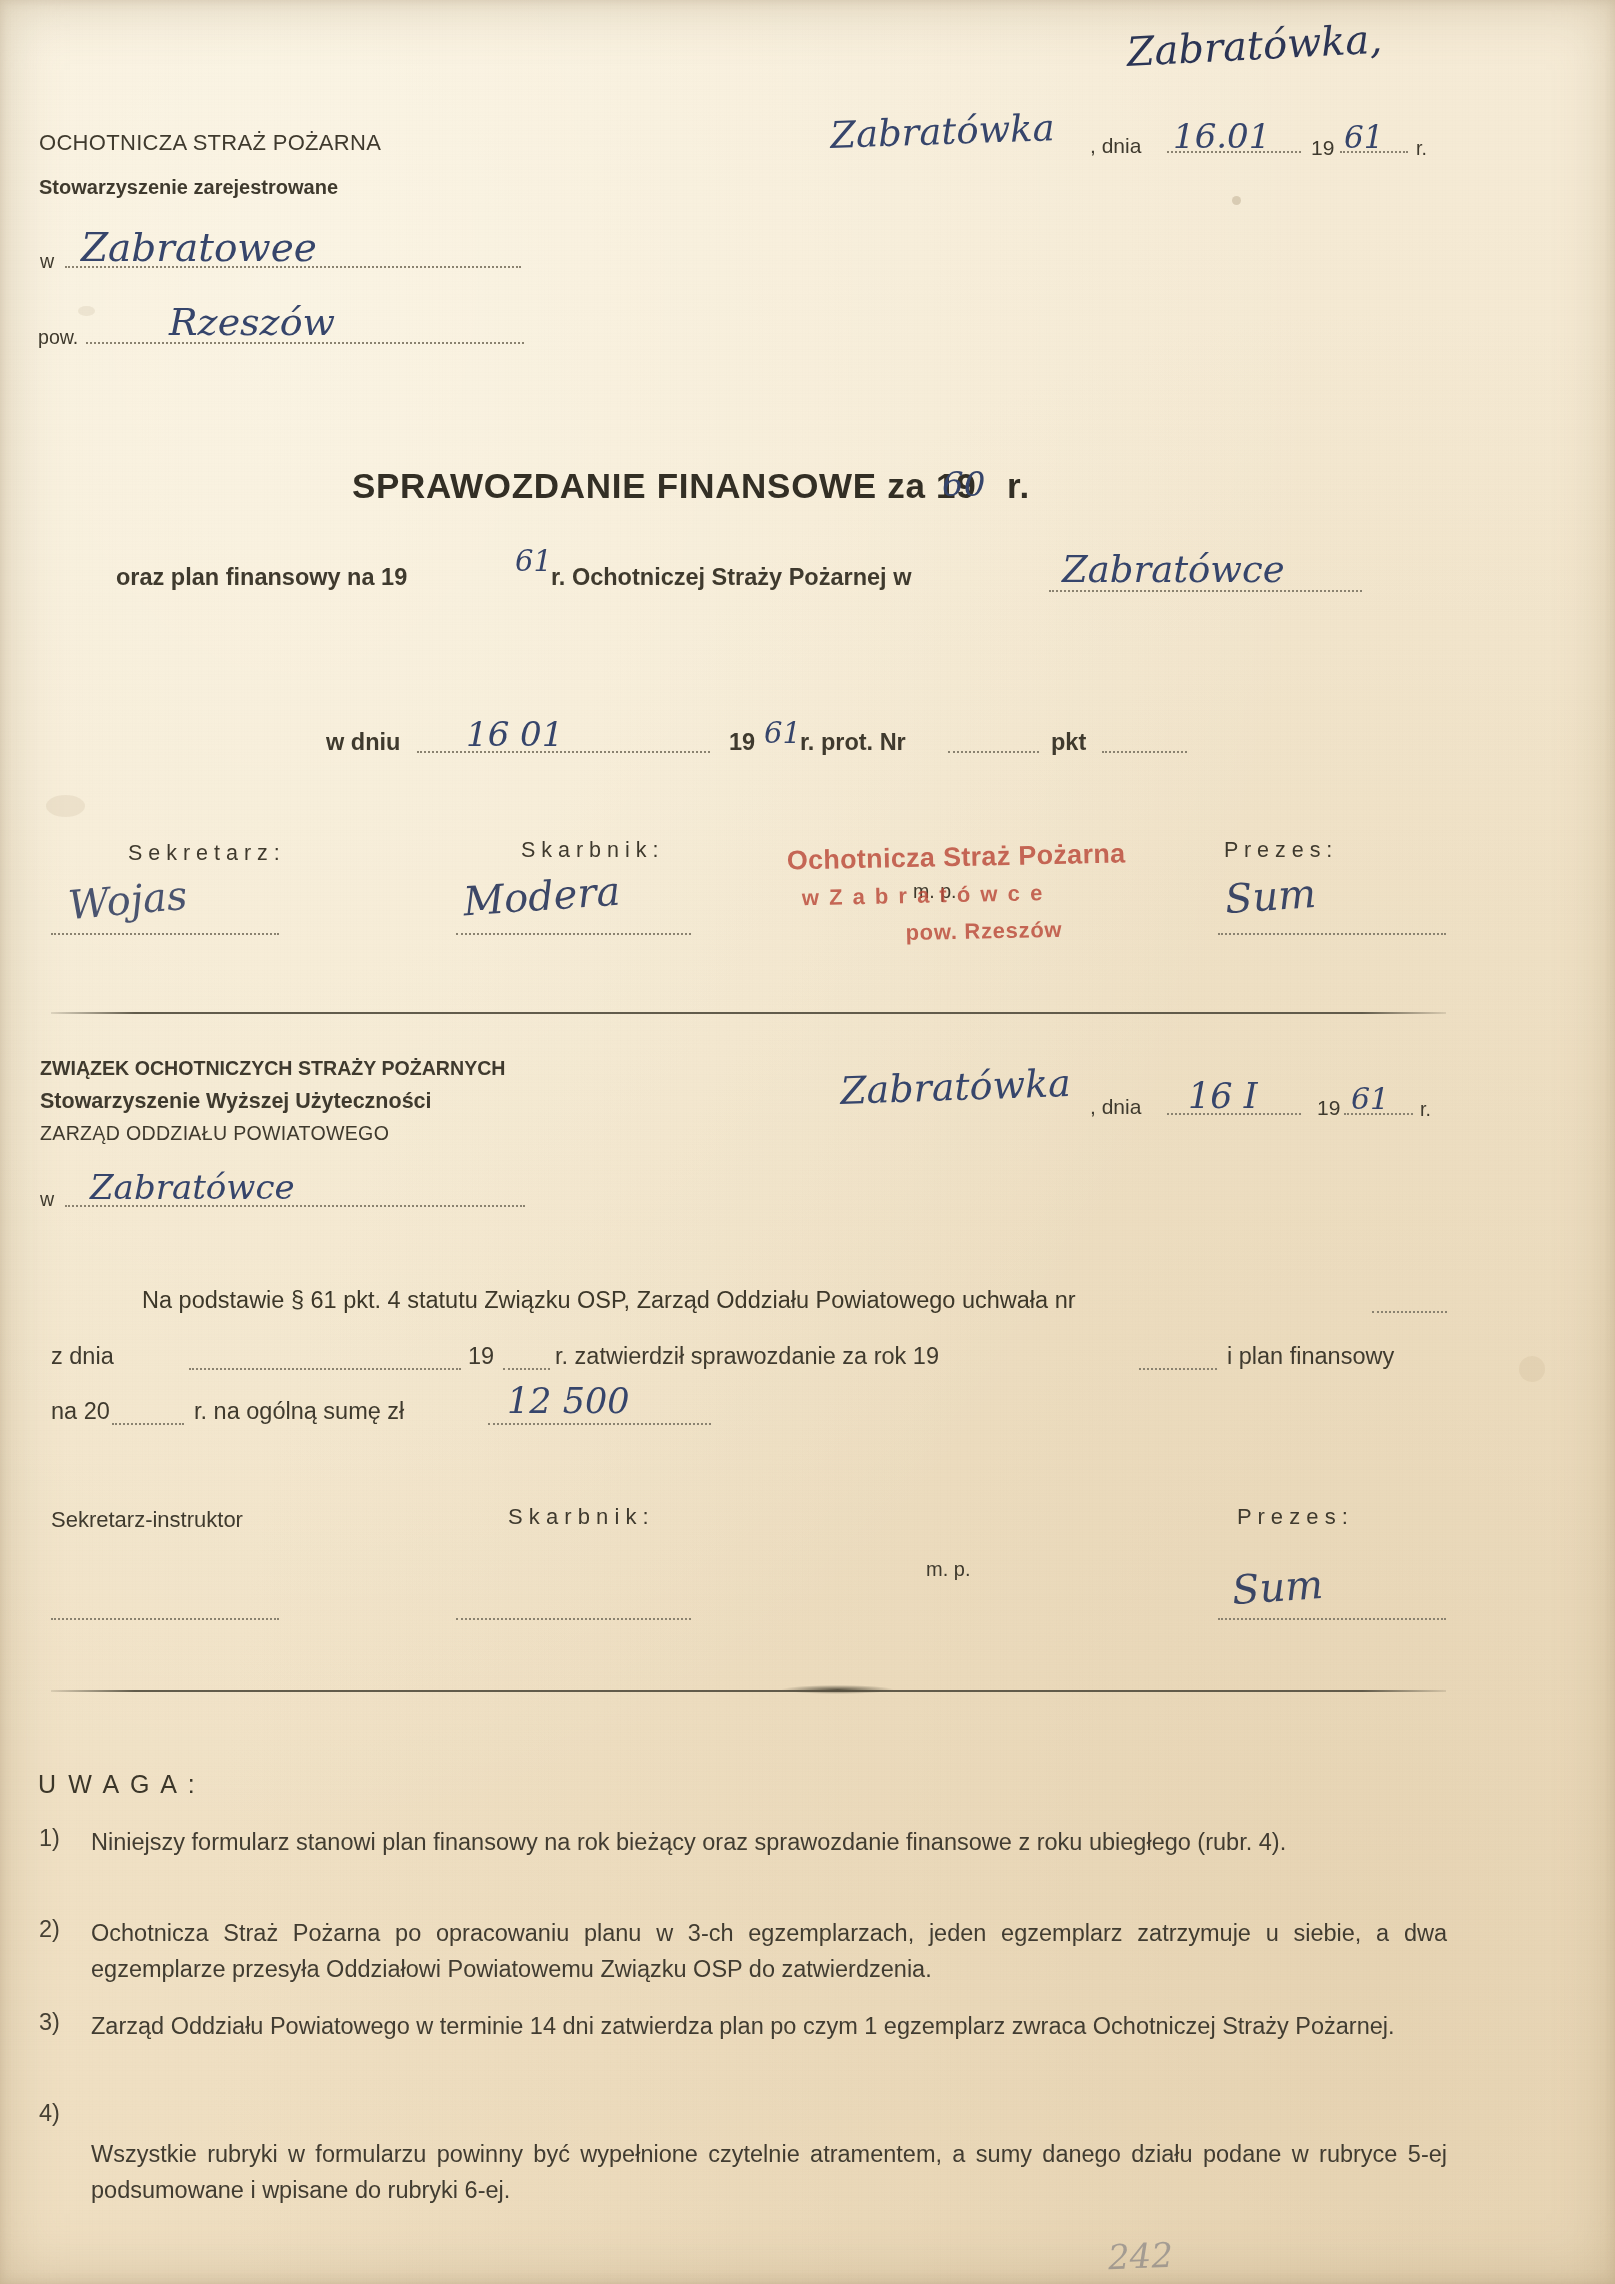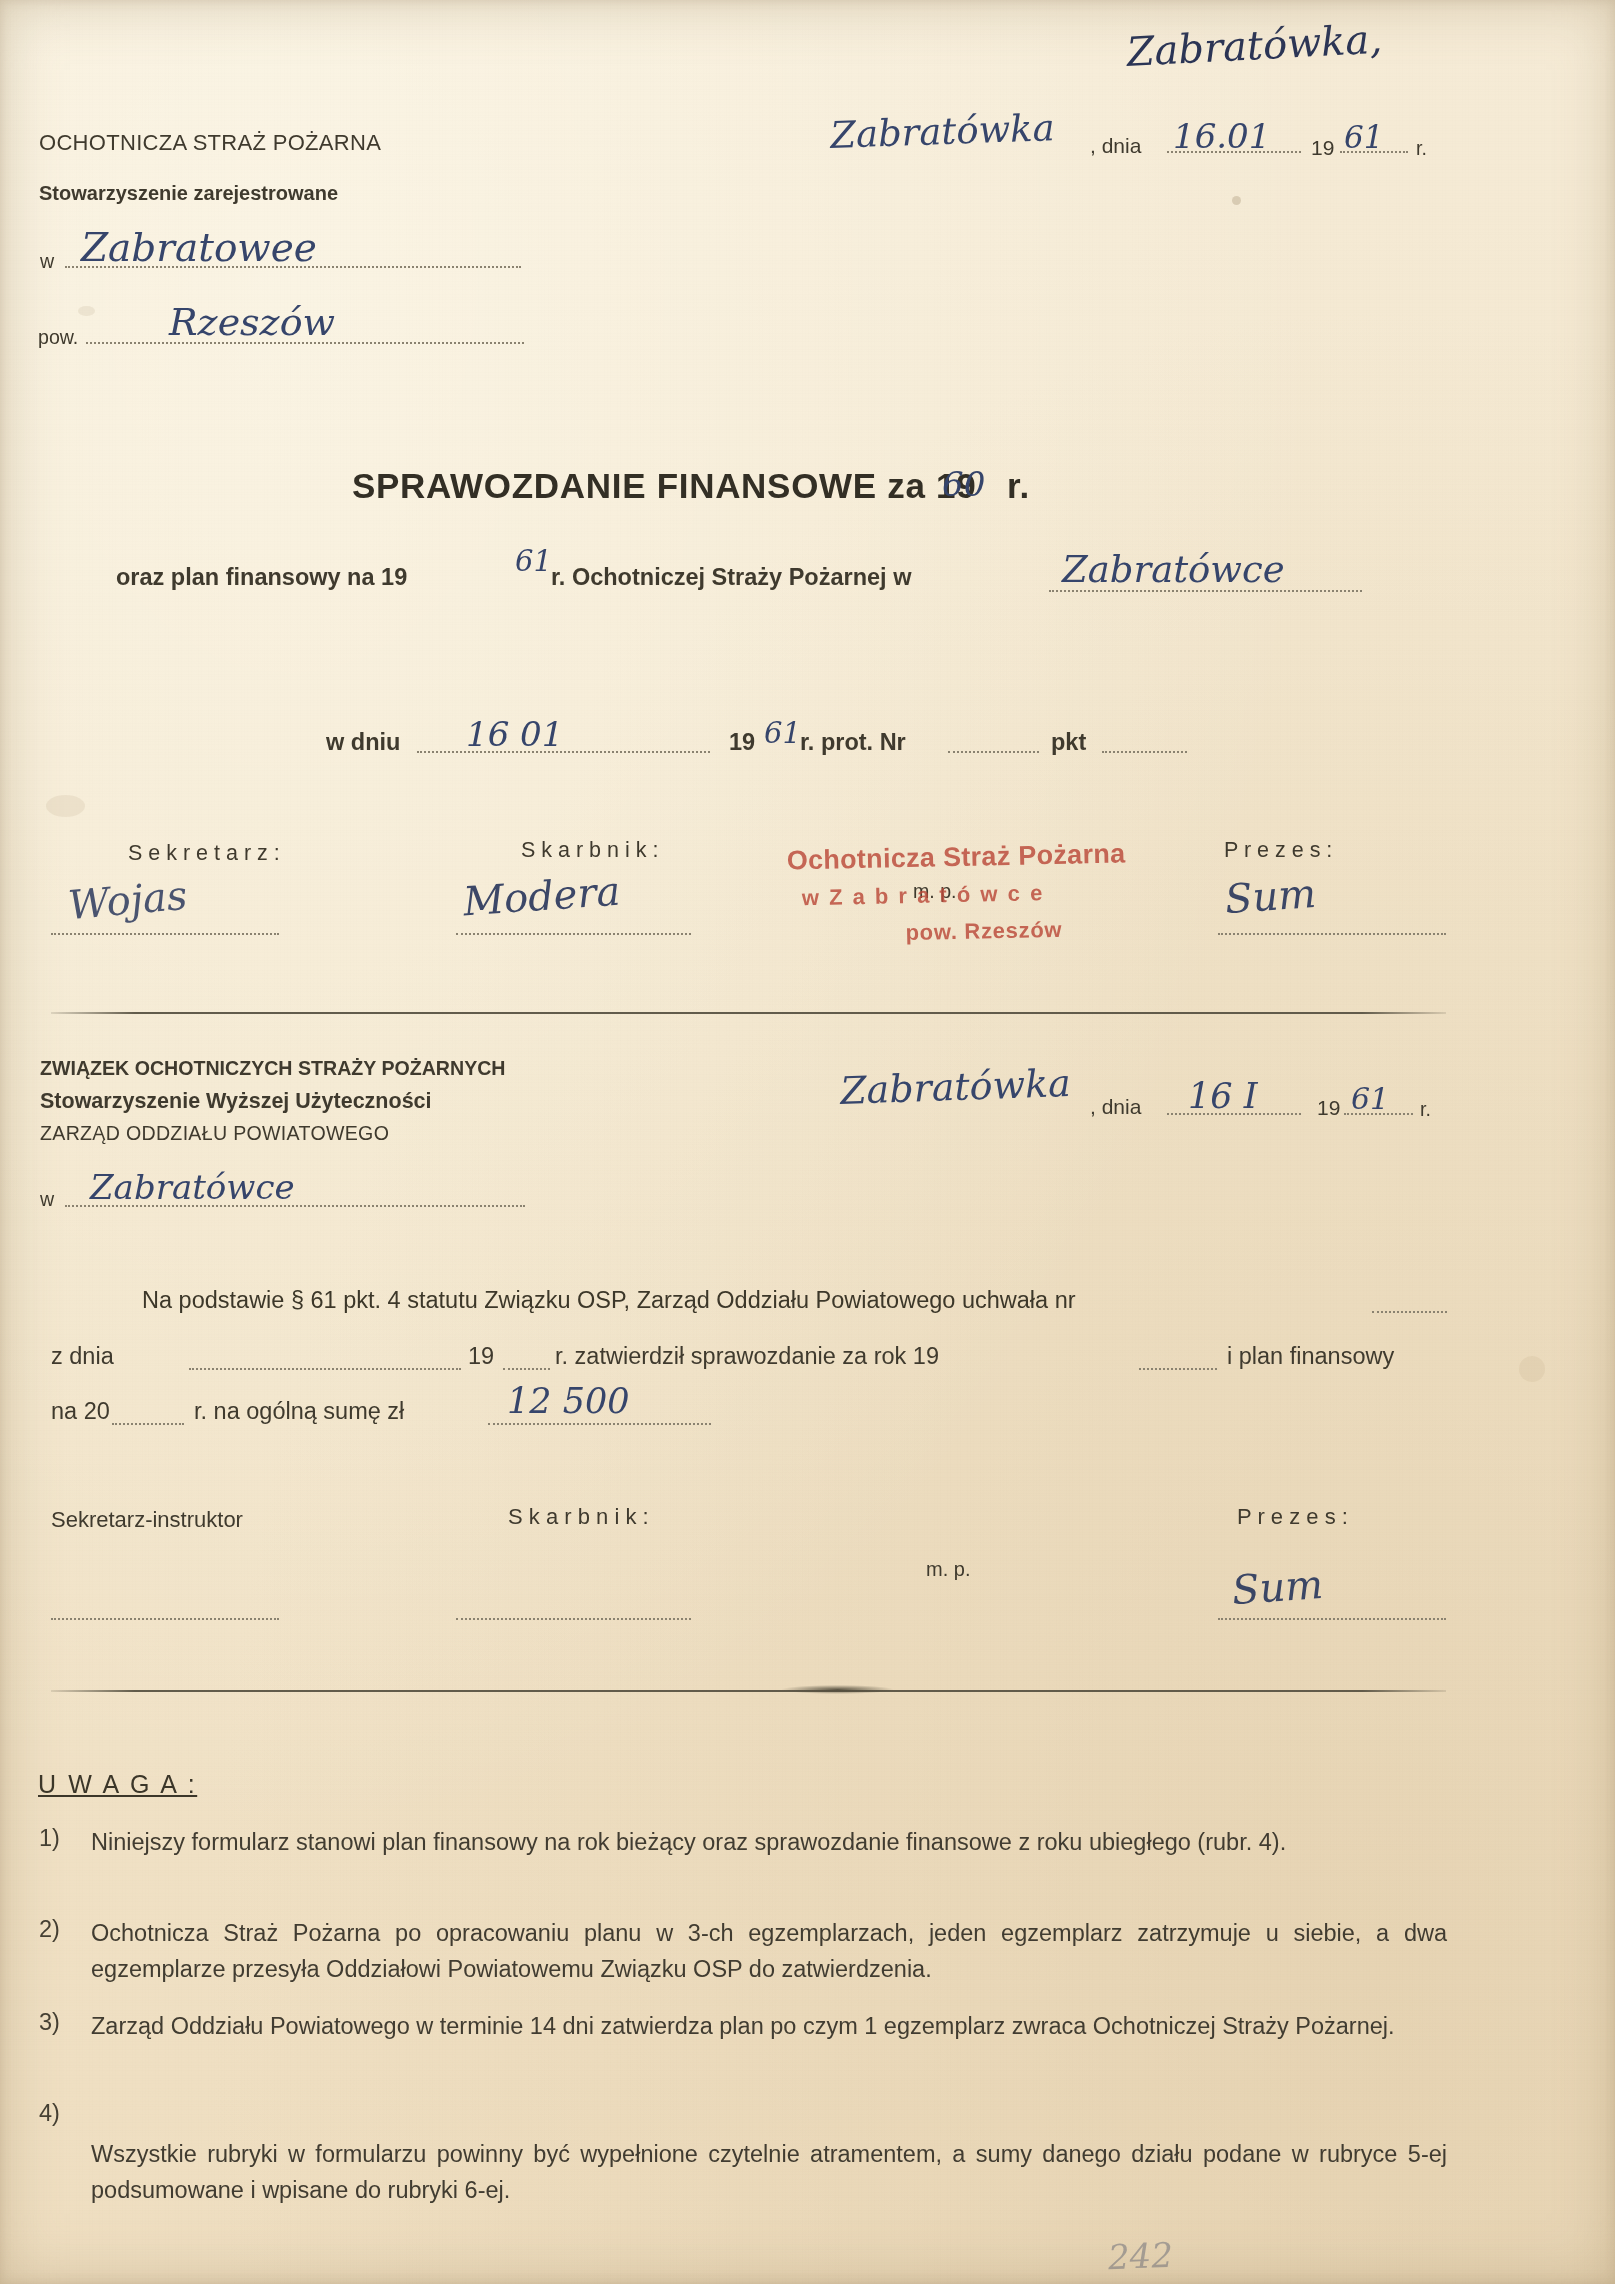--- a/index.html
+++ b/index.html
@@ -121,38 +121,37 @@
   .note-body {
     position: absolute;
     color: #413c31;
     text-align: justify;
     line-height: 1.55;
   }
   .uwaga {
     position: absolute;
     letter-spacing: 2.6px;
     color: #3b3629;
-    text-decoration: underline;
   }
 </style>
 </head>
 <body>
 
 <div class="page">
 
   <div class="grain"></div>
 
   <div class="blot" style="left:78px; top:306px; width:17px; height:10.4px; background:rgba(140,110,70,0.10);"></div>
   <div class="blot" style="left:1232px; top:196px; width:9px; height:9px; background:rgba(120,95,60,0.22);"></div>
   <div class="blot" style="left:46px; top:795px; width:39px; height:22px; background:rgba(150,120,80,0.10);"></div>
   <div class="blot" style="left:1519px; top:1356px; width:26px; height:26px; background:rgba(150,120,80,0.09);"></div>
 
   <div class="t print caps-sm" style="left:39px; top:130px; font-size:22px;">OCHOTNICZA STRAŻ POŻARNA</div>
 
-  <div class="t print bold" style="left:39px; top:182px; font-size:20px;">Stowarzyszenie   zarejestrowane</div>
+  <div class="t print bold" style="left:39px; top:176px; font-size:20px;">Stowarzyszenie   zarejestrowane</div>
 
   <div class="t print" style="left:40px; top:250px; font-size:19.6px;">w</div>
   <div class="dots" style="left:65px; top:266px; width:456px;"></div>
   <div class="hw hw-ink" style="left:81px; top:225px; font-size:39px;">Zabratowee</div>
 
   <div class="t print" style="left:38px; top:326px; font-size:19.6px;">pow.</div>
   <div class="dots" style="left:86px; top:342px; width:438px;"></div>
   <div class="hw hw-ink" style="left:169px; top:300px; font-size:38px;">Rzeszów</div>
 
   <div class="hw hw-dark" style="left:1128px; top:29px; font-size:40px; transform:rotate(-3deg);">Zabratówka,</div>

